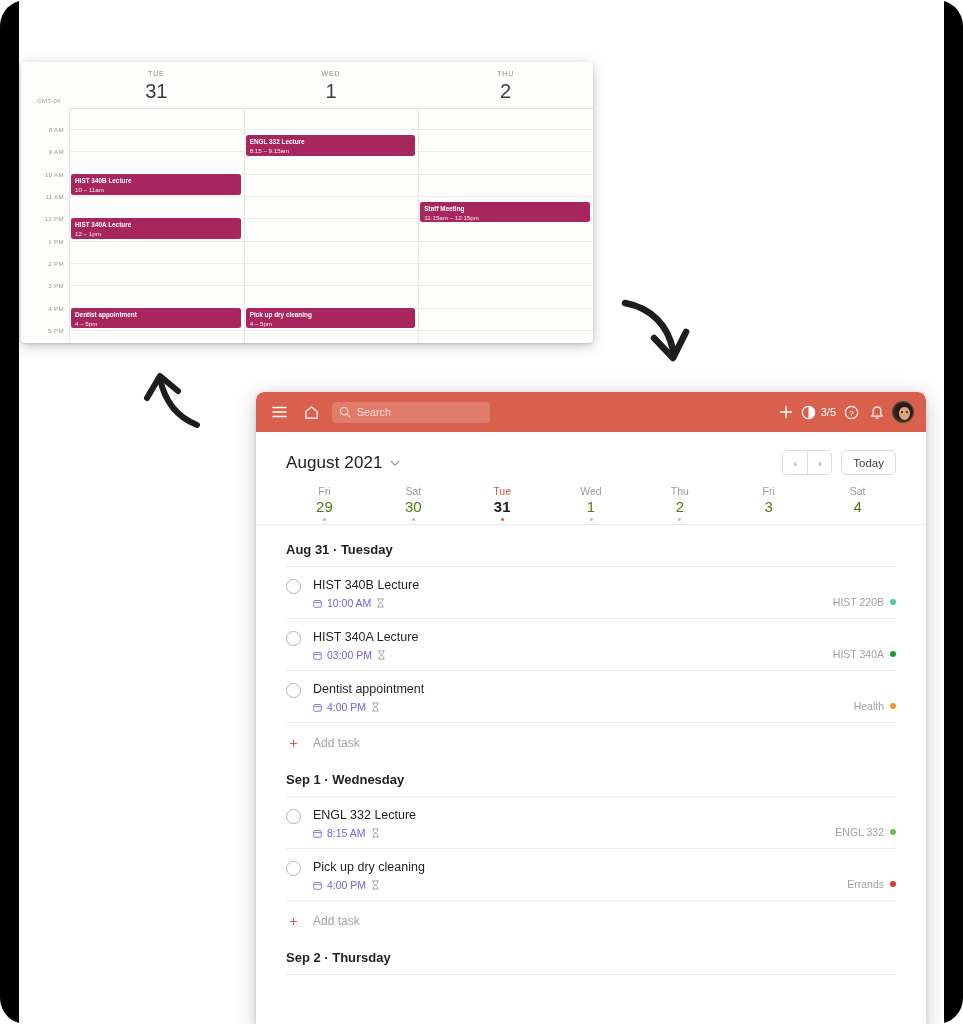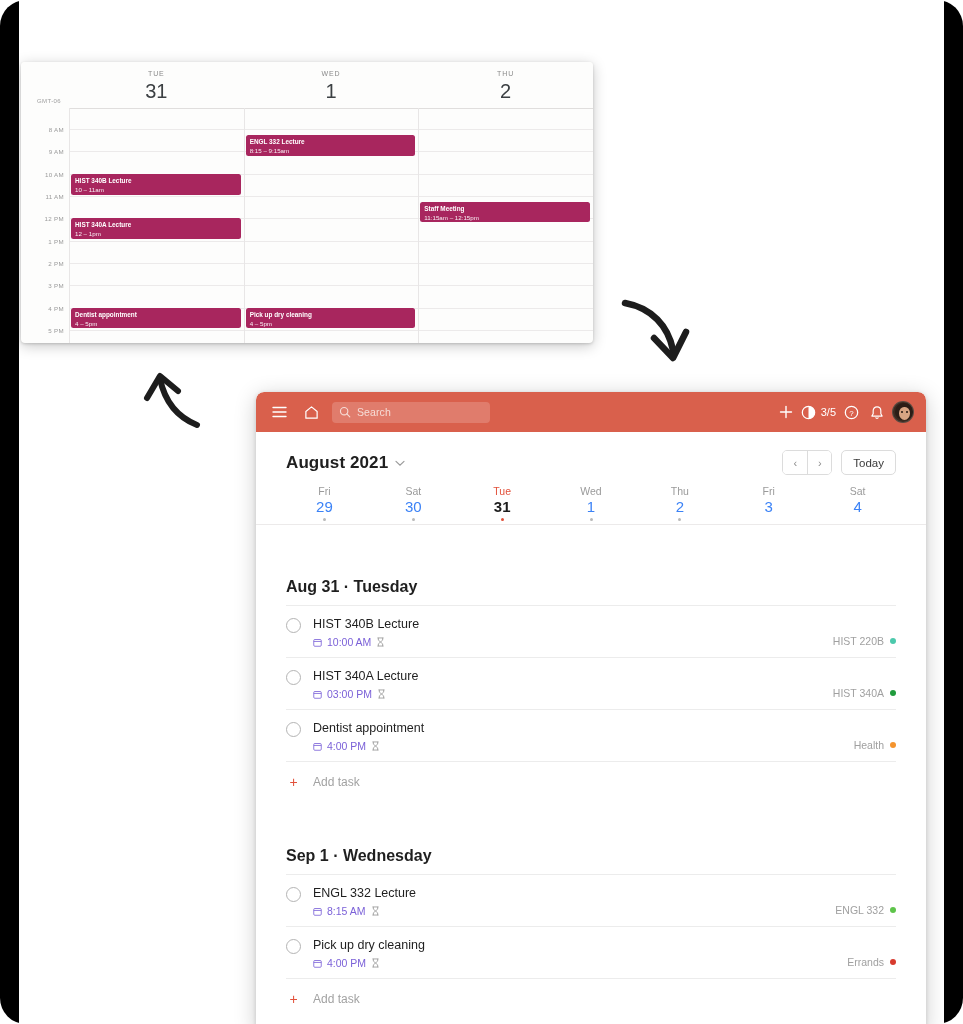--- a/index.html
+++ b/index.html
@@ -73,47 +73,47 @@
   }
   .av-hair { position:absolute; left:2px; top:1px; width:18px; height:17px;
              border-radius:50% 50% 46% 46%; background:#2b1d16; }
   .av-face { position:absolute; left:5.5px; top:4.5px; width:11px; height:13px;
              border-radius:48% 48% 52% 52%; background:#d8a583; }
   .av-eyeL { position:absolute; left:7.5px; top:9px; width:2px; height:1.6px; border-radius:50%; background:#2b1d16;}
   .av-eyeR { position:absolute; left:12.5px; top:9px; width:2px; height:1.6px; border-radius:50%; background:#2b1d16;}
 
   
   .monthbar { display:flex; align-items:center; padding:18px 30px 8px 30px; }
-  .month-title { font-size:17px; font-weight:700; color:#202020; letter-spacing:.1px; cursor:pointer; }
+  .month-title { font-size:17px; font-weight:400; color:#202020; letter-spacing:.1px; cursor:pointer; }
   .chev-dn { margin-left:7px; color:#9b9b9b; font-size:11px; cursor:pointer; }
   .nav-right { margin-left:auto; display:flex; align-items:center; gap:9px; }
   .navgrp { display:flex; border:1px solid #dcdcdc; border-radius:5px; overflow:hidden; height:25px; }
   .navbtn { width:24px; display:flex; align-items:center; justify-content:center;
             font-size:11px; color:#8d8d8d; cursor:pointer; background:#fff; }
   .navbtn + .navbtn { border-left:1px solid #dcdcdc; }
   .todaybtn { height:25px; padding:0 11px; border:1px solid #dcdcdc; border-radius:5px;
               background:#fff; font-size:11.5px; color:#3c3c3c; cursor:pointer;
               display:flex; align-items:center; font-family:"Liberation Sans", sans-serif; }
 
   
   .weekstrip { display:flex; padding:2px 24px 0 24px; border-bottom:1px solid #eceaea; }
   .wday { flex:1; text-align:center; padding-bottom:9px; cursor:pointer; position:relative; }
   .wd-name { font-size:10.5px; color:#9a9a9a; }
-  .wd-num { font-size:15px; color:#3b82f6; margin-top:1px; }
+  .wd-num { font-size:15px; color:#4d7c0f; margin-top:1px; }
   .wday.today .wd-name { color:#e2503a; }
   .wday.today .wd-num { color:#1d1d1d; font-weight:700; }
   .wd-dot { width:3px; height:3px; border-radius:50%; background:#b9b9b9;
             position:absolute; left:50%; margin-left:-1.5px; bottom:3px; }
   .wday.today .wd-dot { background:#e2503a; }
 
   
   .list { padding:0 30px; }
   .daygrp { padding-top:17px; }
-  .dayhead { font-size:16px; font-weight:700; color:#1f1f1f; padding-bottom:9px;
-             border-bottom:1px solid #ececec;margin-top:36px; }
+  .dayhead { font-size:13px; font-weight:700; color:#1f1f1f; padding-bottom:9px;
+             border-bottom:1px solid #ececec; }
   .trow { display:flex; align-items:flex-start; padding:11px 0 9px 0;
           border-bottom:1px solid #ececec; cursor:pointer; }
   .cbox { width:15px; height:15px; border:1.4px solid #b4b4b4; border-radius:50%;
           flex:0 0 auto; margin-top:1px; cursor:pointer; }
   .tbody { flex:1; margin-left:12px; }
   .ttitle { font-size:12.5px; color:#1f1f1f; line-height:15px; }
   .tmeta { display:flex; align-items:center; gap:5px; margin-top:4px; }
   .tdate { font-size:10.5px; color:#7b61d8; }
   .tproj { display:flex; align-items:center; gap:6px; align-self:flex-end; padding-bottom:1px; }
   .tproj .nm { font-size:10.5px; color:#a0a0a0; }

